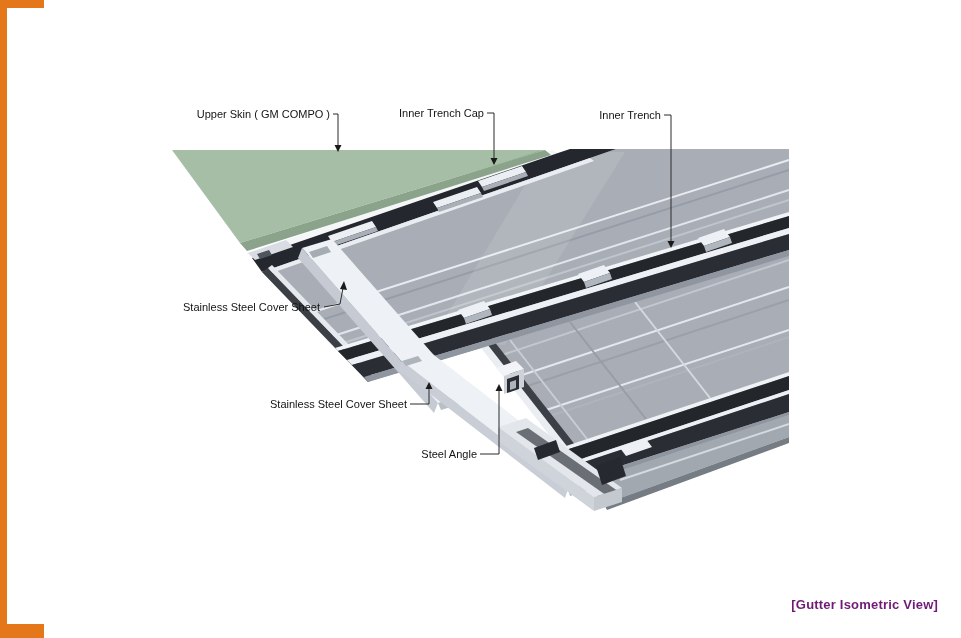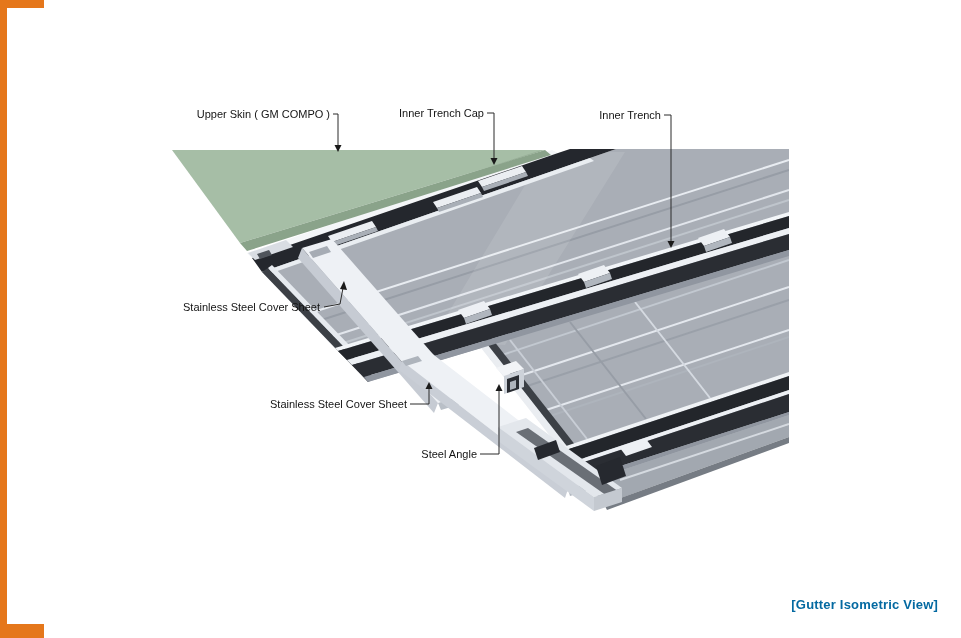--- a/index.html
+++ b/index.html
@@ -4,21 +4,21 @@
 <style>
   html,body{margin:0;padding:0;background:#ffffff;}
   #stage{position:relative;width:961px;height:638px;background:#ffffff;overflow:hidden;
          font-family:"Liberation Sans", sans-serif;}
   #diagram{position:absolute;left:0;top:0;}
   .frame-bar{position:absolute;background:#E5771B;}
   #frame-vert{left:0;top:0;width:7px;height:638px;}
   #frame-top{left:0;top:0;width:44px;height:8px;}
   #frame-bottom{left:0;top:624px;width:44px;height:14px;}
   #caption{position:absolute;right:23px;top:597px;font-size:13px;font-weight:bold;
-           color:#0369a1;letter-spacing:0.2px;}
+           color:#701a75;letter-spacing:0.2px;}
   text.lbl{font-family:"Liberation Sans", sans-serif;font-size:11px;fill:#141414;}
   .leader{stroke:#2a2a2a;stroke-width:1;fill:none;}
   .ah{fill:#1a1a1a;}
 </style>
 </head>
 <body>
 
 <div id="stage">
 
   <div id="frame-vert" class="frame-bar"></div>

